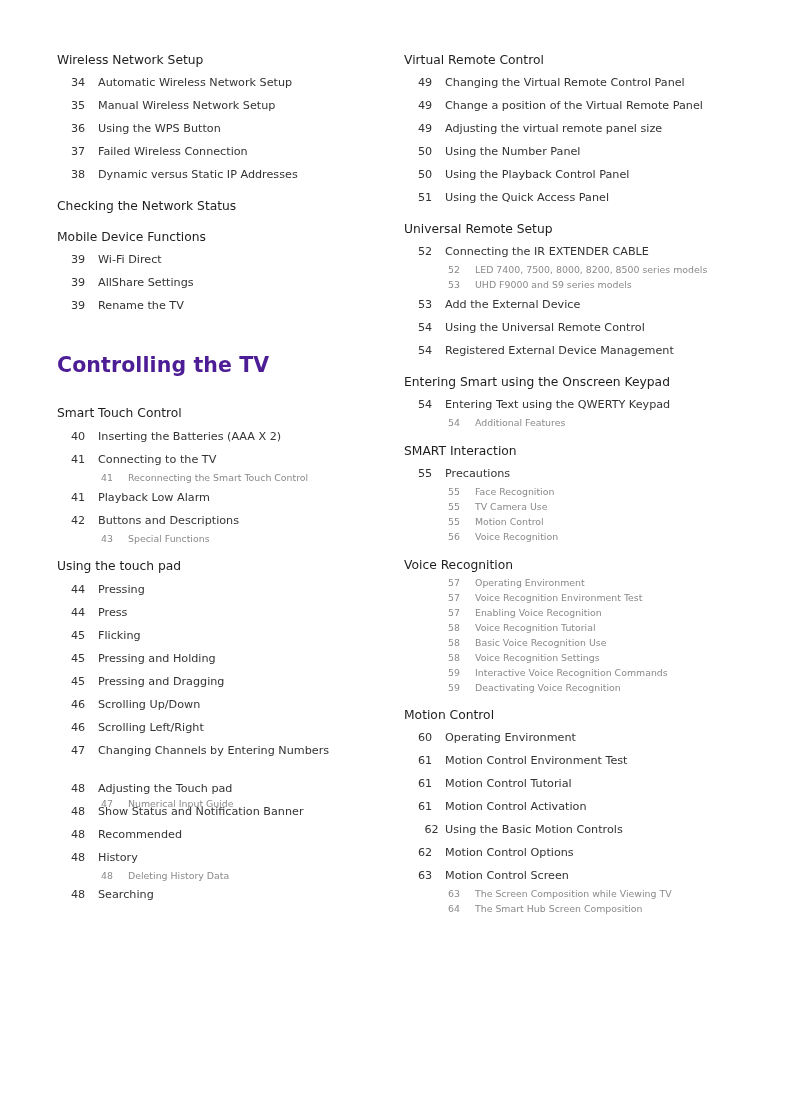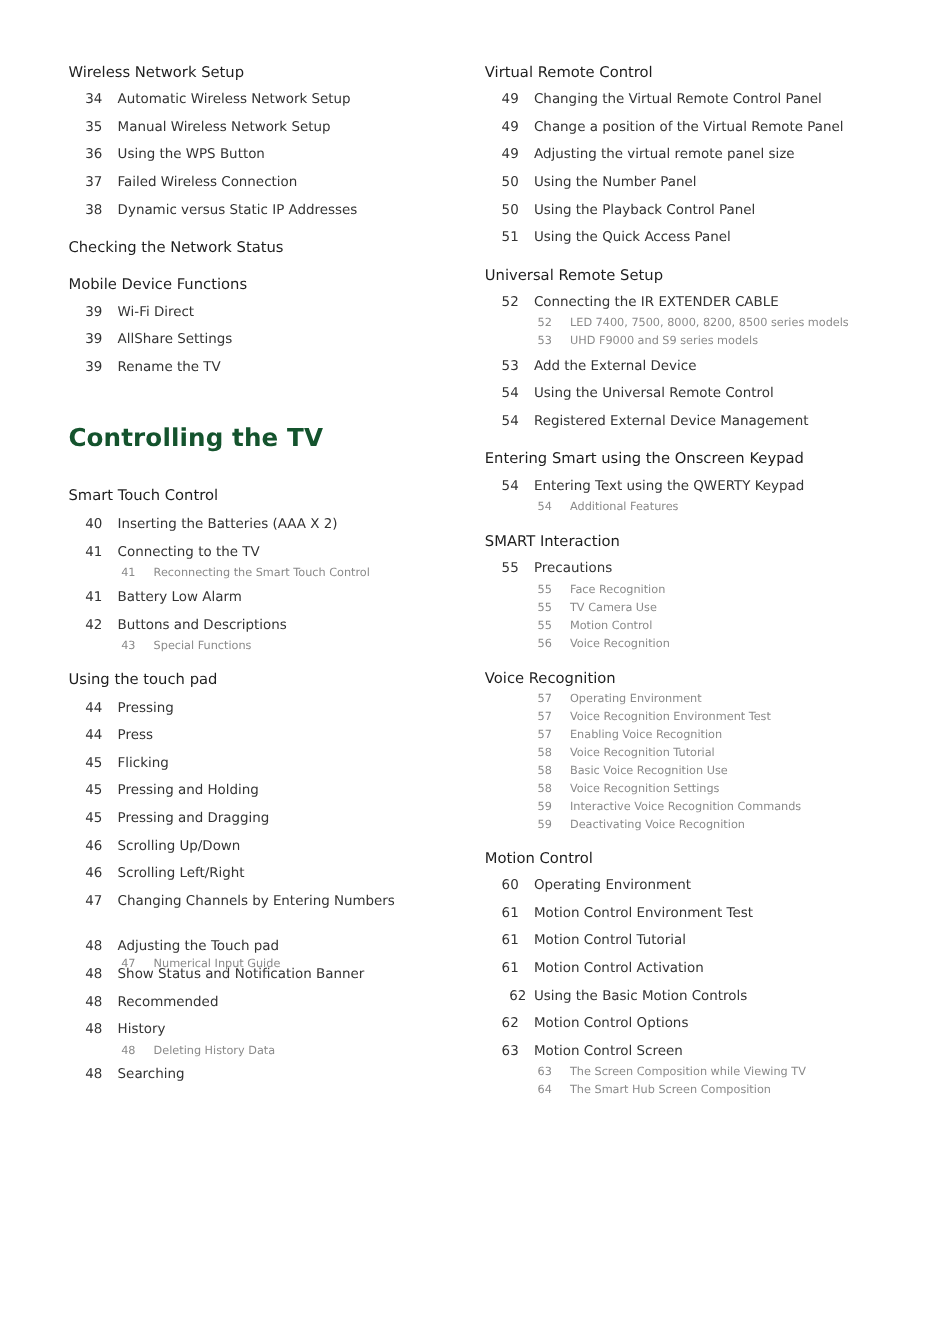--- a/index.html
+++ b/index.html
@@ -3,21 +3,21 @@
 <meta charset="utf-8">
 <style>
   html, body { margin: 0; padding: 0; background: #ffffff; }
   body { width: 791px; height: 1119px; position: relative; overflow: hidden;
          font-family: "DejaVu Sans", "Liberation Sans", sans-serif; color: #222; }
   .col { position: absolute; top: 0; }
   .col.left { left: 57px; width: 330px; }
   .col.right { left: 404px; width: 360px; }
   .abs { position: absolute; white-space: nowrap; }
   .sec { font-size: 12.3px; color: #1e1e1e; }
-  .chap { font-size: 20.5px; font-weight: bold; color: #14532d; letter-spacing: 0.1px; }
+  .chap { font-size: 20.5px; font-weight: bold; color: #4c1d95; letter-spacing: 0.1px; }
   .item { font-size: 11.2px; color: #333; }
   .item .pg { display: inline-block; width: 41px; padding-left: 14px; box-sizing: border-box; }
   .sub { font-size: 9.4px; color: #8a8a8a; }
   .sub .pg { display: inline-block; width: 71px; padding-left: 44px; box-sizing: border-box; }
 </style>
 </head>
 <body>
 
 <div class="col left" id="col-left">
     <div class="abs sec" style="top: 53px;">Wireless Network Setup</div>
@@ -29,21 +29,21 @@
     <div class="abs sec" style="top: 199px;">Checking the Network Status</div>
     <div class="abs sec" style="top: 230px;">Mobile Device Functions</div>
     <div class="abs item" style="top: 253px;"><span class="pg">39</span><span>Wi-Fi Direct</span></div>
     <div class="abs item" style="top: 276px;"><span class="pg">39</span><span>AllShare Settings</span></div>
     <div class="abs item" style="top: 299px;"><span class="pg">39</span><span>Rename the TV</span></div>
     <div class="abs chap" style="top: 353px;">Controlling the TV</div>
     <div class="abs sec" style="top: 406px;">Smart Touch Control</div>
     <div class="abs item" style="top: 430px;"><span class="pg">40</span><span>Inserting the Batteries (AAA X 2)</span></div>
     <div class="abs item" style="top: 453px;"><span class="pg">41</span><span>Connecting to the TV</span></div>
     <div class="abs sub" style="top: 472px;"><span class="pg">41</span><span>Reconnecting the Smart Touch Control</span></div>
-    <div class="abs item" style="top: 491px;"><span class="pg">41</span><span>Battery Low Alarm</span></div>
+    <div class="abs item" style="top: 491px;"><span class="pg">41</span><span>Playback Low Alarm</span></div>
     <div class="abs item" style="top: 514px;"><span class="pg">42</span><span>Buttons and Descriptions</span></div>
     <div class="abs sub" style="top: 533px;"><span class="pg">43</span><span>Special Functions</span></div>
     <div class="abs sec" style="top: 559px;">Using the touch pad</div>
     <div class="abs item" style="top: 583px;"><span class="pg">44</span><span>Pressing</span></div>
     <div class="abs item" style="top: 606px;"><span class="pg">44</span><span>Press</span></div>
     <div class="abs item" style="top: 629px;"><span class="pg">45</span><span>Flicking</span></div>
     <div class="abs item" style="top: 652px;"><span class="pg">45</span><span>Pressing and Holding</span></div>
     <div class="abs item" style="top: 675px;"><span class="pg">45</span><span>Pressing and Dragging</span></div>
     <div class="abs item" style="top: 698px;"><span class="pg">46</span><span>Scrolling Up/Down</span></div>
     <div class="abs item" style="top: 721px;"><span class="pg">46</span><span>Scrolling Left/Right</span></div>

